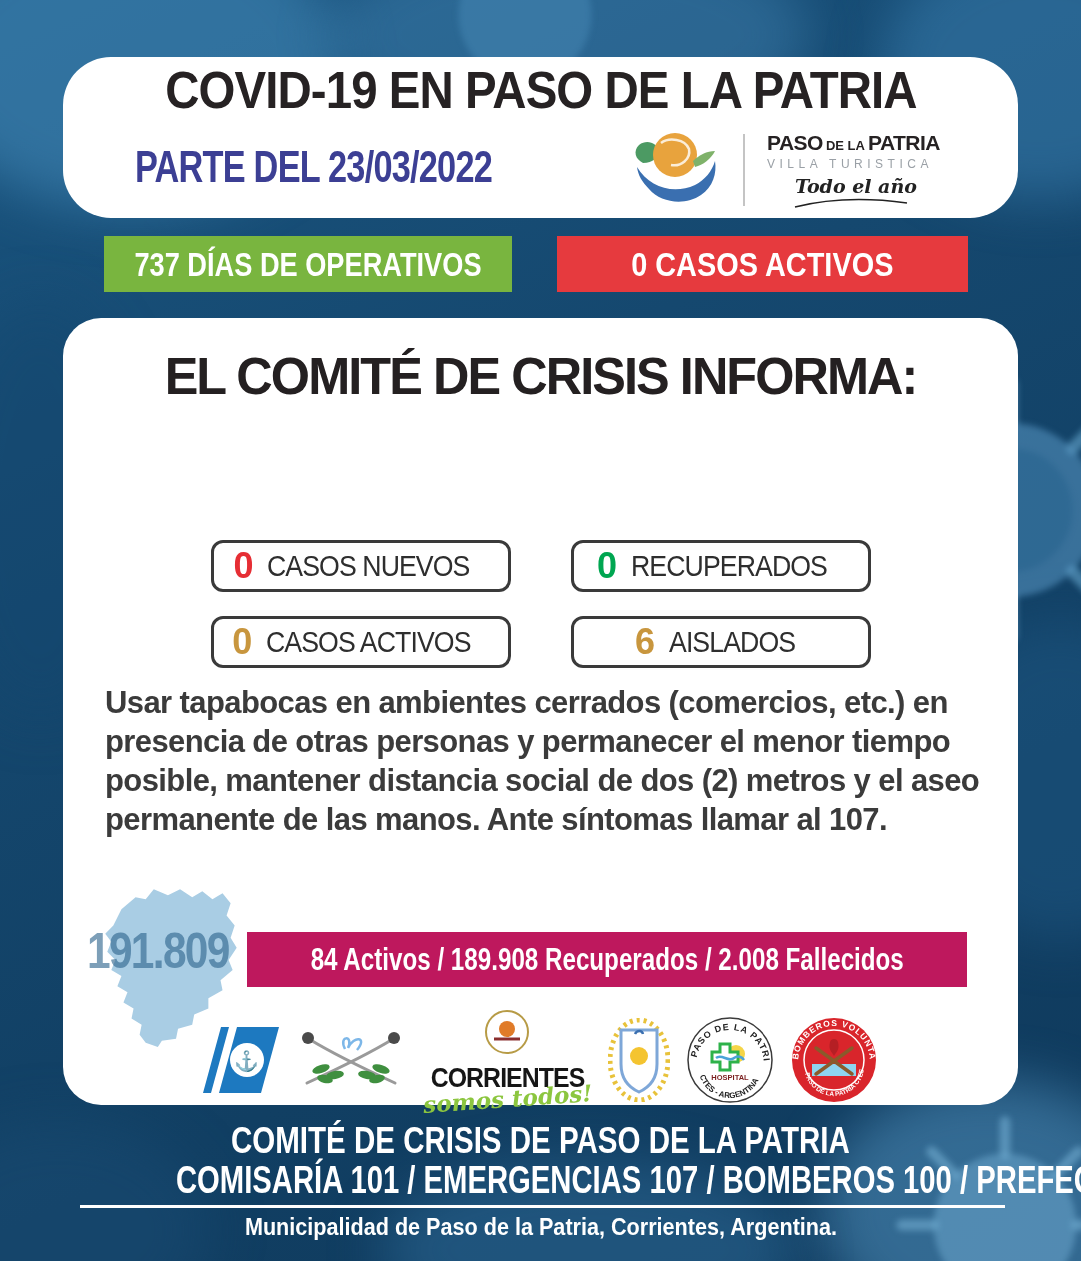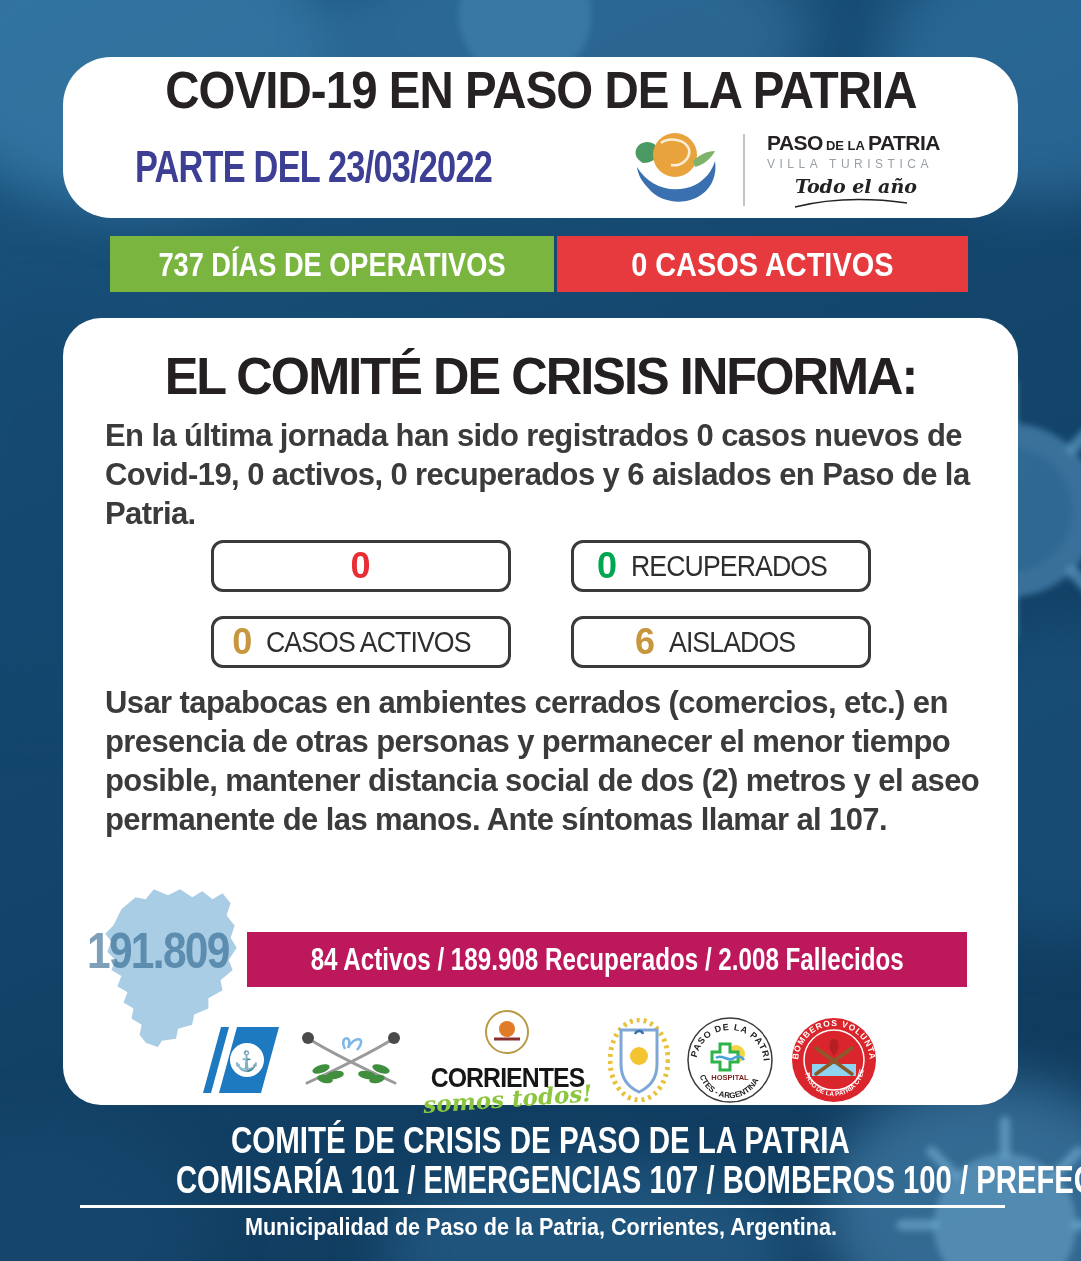--- a/index.html
+++ b/index.html
@@ -38,21 +38,21 @@
   .brand-name .small { font-size:13px; font-weight:bold; }
   .brand-sub { font-size:12px; letter-spacing:4.5px; color:#9aa0a6; margin-top:2px; }
   .brand-tagline { font-family:"DejaVu Serif", serif; font-style:italic; font-weight:bold;
                    font-size:19px; color:#222; margin:4px 0 0 28px; }
   .brand-swoosh { margin-left:24px; }
 
   
   .banner { position:absolute; top:236px; height:56px; display:flex; align-items:center;
             justify-content:center; color:#fff; font-weight:bold; font-size:34px; white-space:nowrap; }
   .banner > span { display:inline-block; transform:scaleX(.8); transform-origin:center; }
-  .banner.green { left:110px; width:444px; background:#79b53f; }
+  .banner.green { left:104px; width:408px; background:#79b53f; }
   .banner.red   { left:557px; width:411px; background:#e63a3e; }
   .banner.red > span { transform:scaleX(.85); }
 
   
   .main-card { position:absolute; left:63px; top:318px; width:955px; height:787px;
                background:#fff; border-radius:38px; }
   .crisis-heading { position:absolute; left:0; right:0; top:28px; text-align:center;
                     font-size:52px; font-weight:bold; color:#242021; letter-spacing:-2px; white-space:nowrap; }
   .crisis-heading > span { display:inline-block; transform:scaleX(.97); transform-origin:center; }
   .para { position:absolute; left:42px; width:888px; font-size:31px; font-weight:bold;
@@ -180,25 +180,25 @@
   <div class="banner green">
       <span>737 DÍAS DE OPERATIVOS</span>
     </div>
   <div class="banner red">
       <span>0 CASOS ACTIVOS</span>
     </div>
 
   <div class="main-card">
     <div class="crisis-heading"><span>EL COMITÉ DE CRISIS INFORMA:</span></div>
 
-    <p class="para p1">En la última jornada han sido registrados 0 casos nuevos de Covid-19, 0 activos, 0 recuperados y 6 aislados en Paso de la Patria.</p>
 
     <div class="stats-grid">
       <div class="stat-box">
         <span class="stat-value" style="color: rgb(230, 46, 52);">0</span>
+        <span class="stat-label"><span>CASOS NUEVOS</span></span>
       </div>
       <div class="stat-box">
         <span class="stat-value" style="color: rgb(0, 166, 81);">0</span>
         <span class="stat-label"><span>RECUPERADOS</span></span>
       </div>
       <div class="stat-box">
         <span class="stat-value" style="color: rgb(200, 150, 62);">0</span>
         <span class="stat-label"><span>CASOS ACTIVOS</span></span>
       </div>
       <div class="stat-box">

